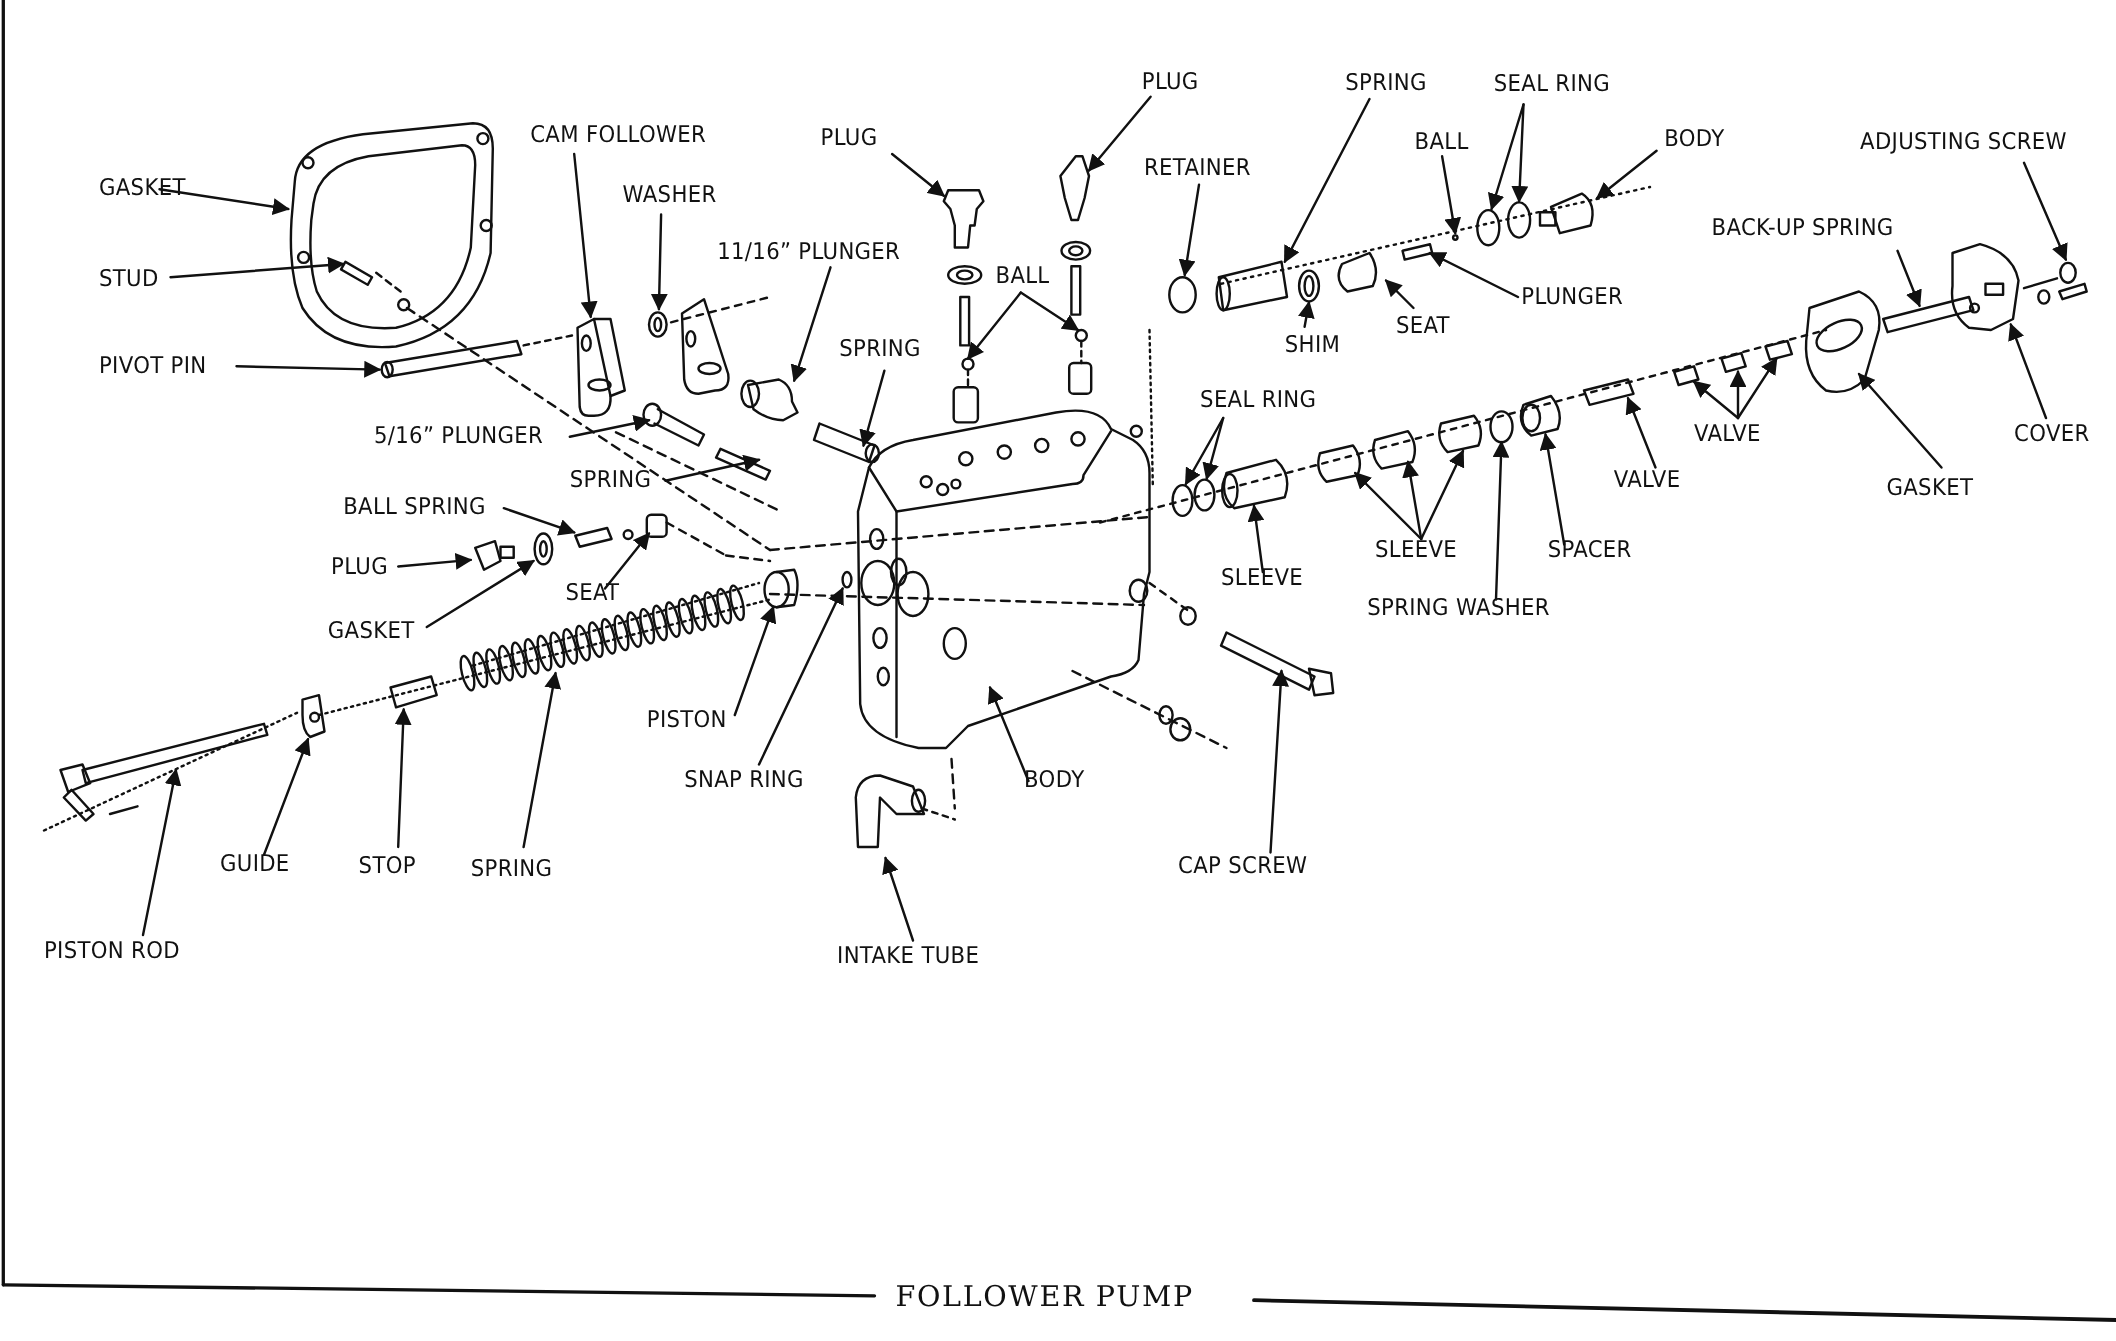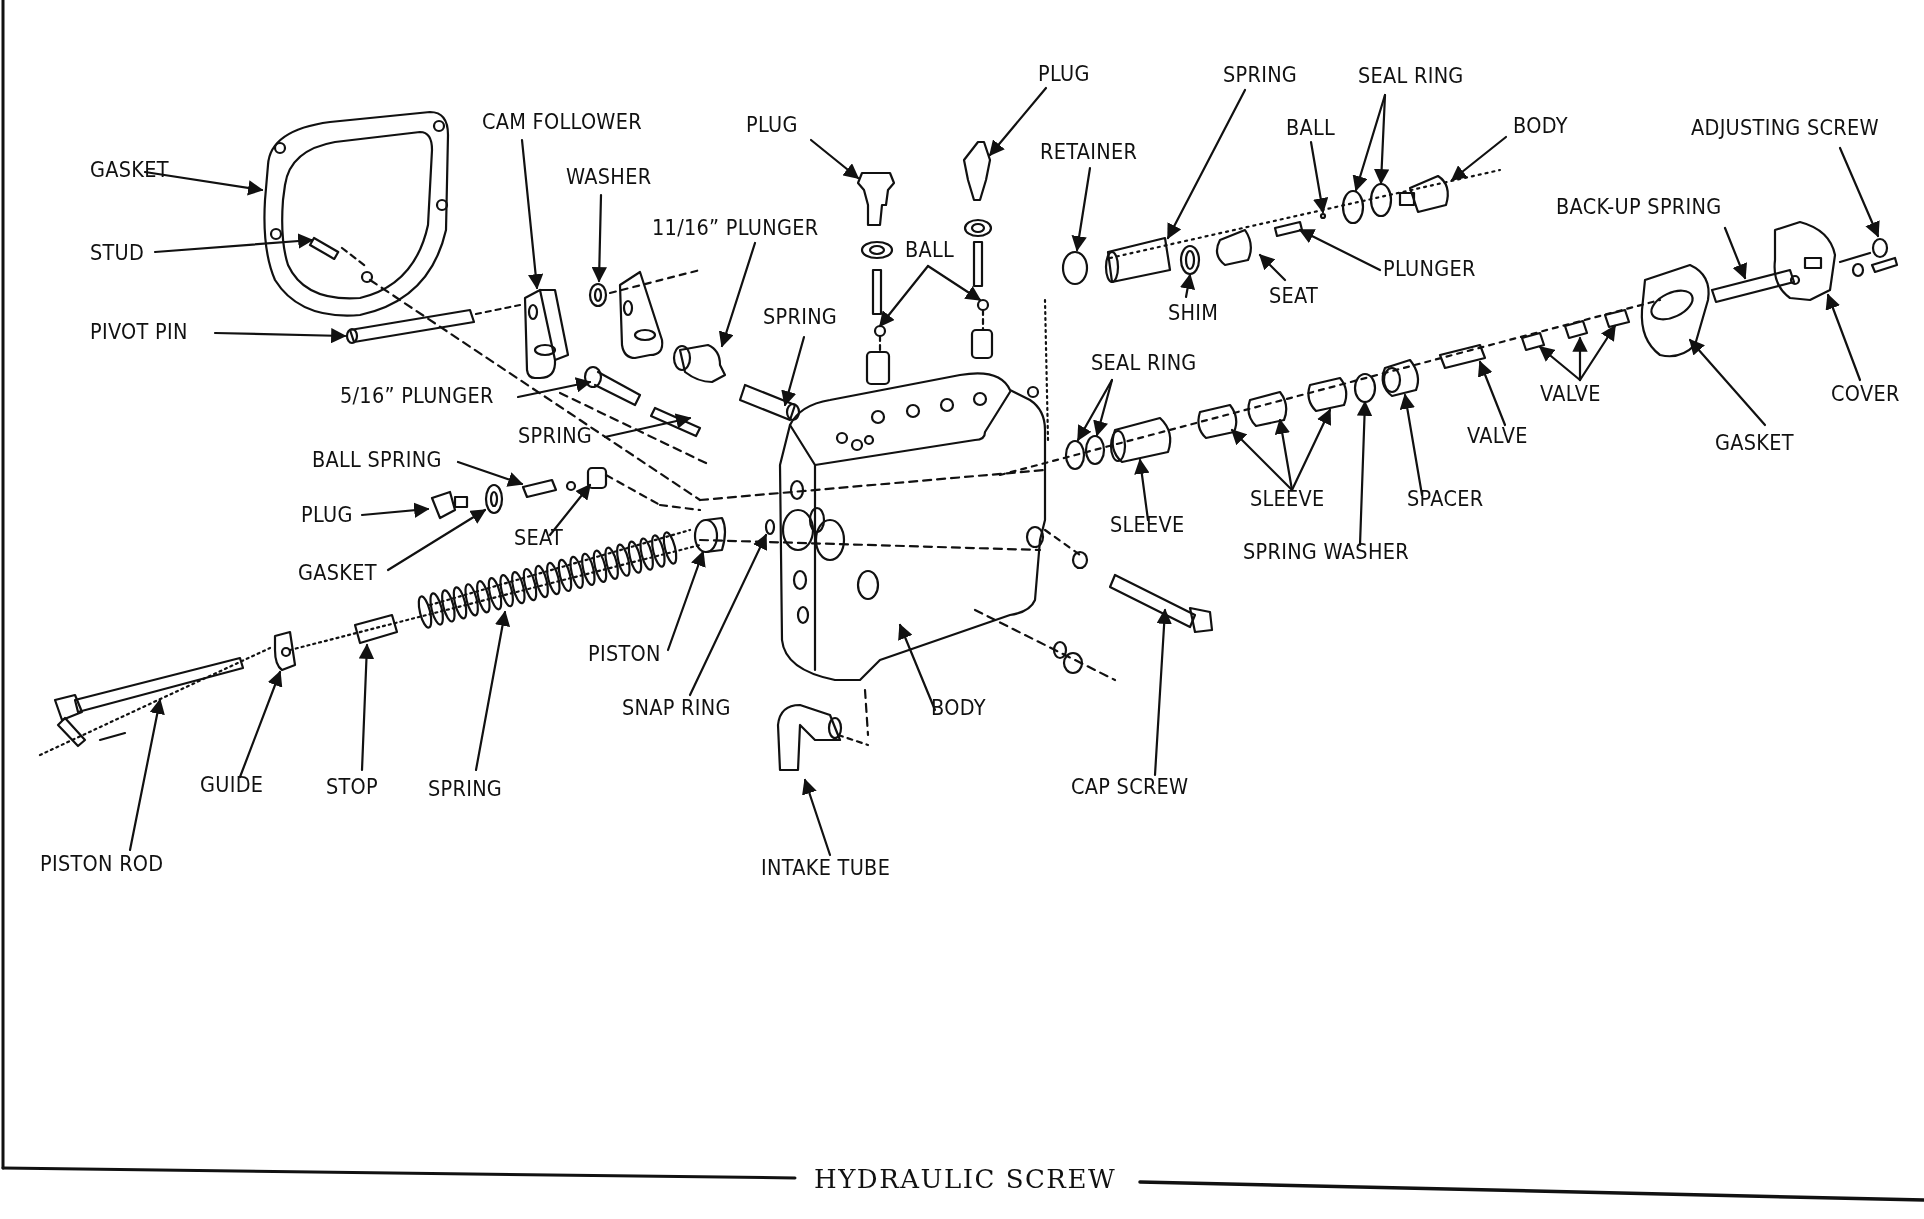--- a/index.html
+++ b/index.html
@@ -387,15 +387,15 @@
 <span class="lbl" style="left:588px;top:642px">PISTON</span>
 <span class="lbl" style="left:622px;top:696px">SNAP RING</span>
 <span class="lbl" style="left:931px;top:696px">BODY</span>
 <span class="lbl" style="left:1071px;top:775px">CAP SCREW</span>
 <span class="lbl" style="left:761px;top:856px">INTAKE TUBE</span>
 <span class="lbl" style="left:200px;top:773px">GUIDE</span>
 <span class="lbl" style="left:326px;top:775px">STOP</span>
 <span class="lbl" style="left:428px;top:777px">SPRING</span>
 <span class="lbl" style="left:40px;top:852px">PISTON ROD</span>
 
-<span class="title" style="left:814px;top:1164px">HYDRAULIC SCREW</span>
+<span class="title" style="left:814px;top:1164px">FOLLOWER PUMP</span>
 
 </div>
 
 </body></html>

